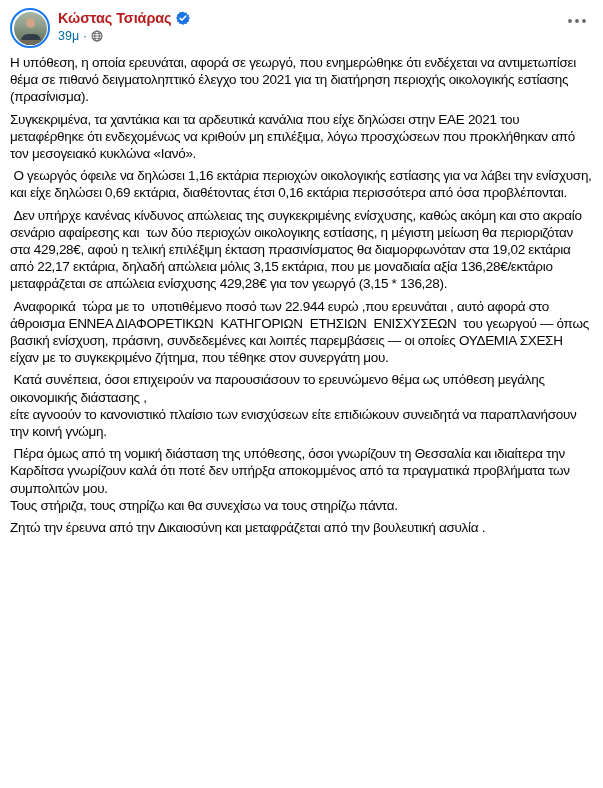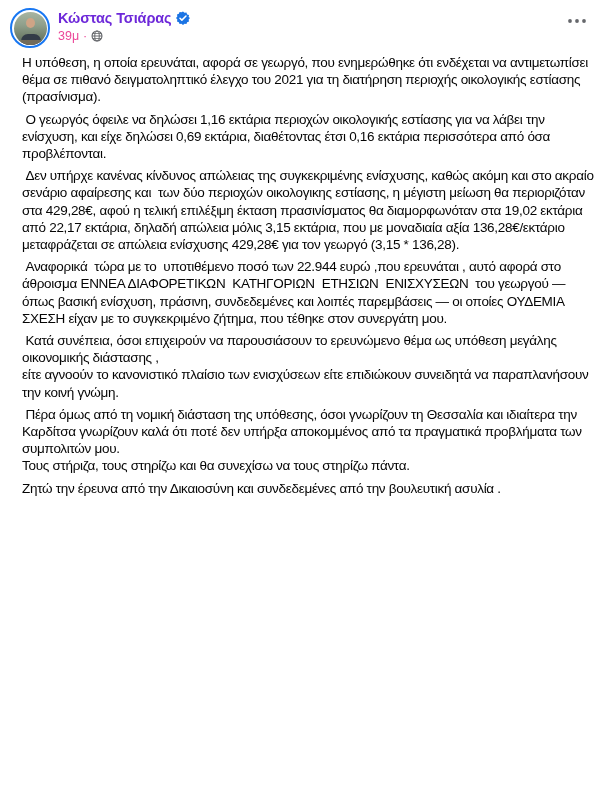--- a/index.html
+++ b/index.html
@@ -48,30 +48,30 @@
     position: absolute; bottom: 0; left: 0;
     width: 33px; height: 5px;
     background: #7d735f;
     opacity: .85;
   }
   .head-text { margin-left: 8px; padding-top: 2px; }
   .name-row { display: flex; align-items: center; gap: 4px; }
   .author-name {
     font-size: 14.5px;
     font-weight: 700;
-    color: #6d28d9;
+    color: #b91c1c;
     cursor: pointer;
     letter-spacing: -0.1px;
   }
   .verified { display: inline-block; line-height: 0; }
   .meta-row {
     display: flex; align-items: center; gap: 4px;
     margin-top: 3px;
     font-size: 12.5px;
-    color: #ec4899;
+    color: #0369a1;
   }
   .meta-row .timestamp { cursor: pointer; }
   .globe { display: inline-block; line-height: 0; }
 
   .more-btn {
     position: absolute;
     top: 12px; right: 12px;
     border: none; background: transparent;
     padding: 6px 4px;
     cursor: pointer;
@@ -81,21 +81,21 @@
 
   
   .post-body {
     padding: 3px 9px 8px 10px;
     font-size: 13.5px;
     line-height: 17.2px;
     letter-spacing: -0.3px;
     color: #050505;
   }
   .post-body p {
-    margin: 0 0 5px 12px;
+    margin: 0 0 5px 0;
     white-space: pre-wrap;
   }
   .post-body p:last-child { margin-bottom: 0; }
 </style>
 </head>
 <body>
 
 <div class="post">
 
   <div class="post-header">
@@ -135,23 +135,24 @@
   <button class="more-btn" aria-label="More options">
     <svg width="20" height="6" viewBox="0 0 20 6">
       <circle cx="3" cy="3" r="1.9" fill="#65676b"></circle>
       <circle cx="10" cy="3" r="1.9" fill="#65676b"></circle>
       <circle cx="17" cy="3" r="1.9" fill="#65676b"></circle>
     </svg>
   </button>
 
   <div class="post-body">
     <p>Η υπόθεση, η οποία ερευνάται, αφορά σε γεωργό, που ενημερώθηκε ότι ενδέχεται να αντιμετωπίσει θέμα σε πιθανό δειγματοληπτικό έλεγχο του 2021 για τη διατήρηση περιοχής οικολογικής εστίασης (πρασίνισμα).</p>
+    <p>Συγκεκριμένα, τα χαντάκια και τα αρδευτικά κανάλια που είχε δηλώσει στην ΕΑΕ 2021 του μεταφέρθηκε ότι ενδεχομένως να κριθούν μη επιλέξιμα, λόγω προσχώσεων που προκλήθηκαν από τον μεσογειακό κυκλώνα «Ιανό».</p>
     <p> Ο γεωργός όφειλε να δηλώσει 1,16 εκτάρια περιοχών οικολογικής εστίασης για να λάβει την ενίσχυση, και είχε δηλώσει 0,69 εκτάρια, διαθέτοντας έτσι 0,16 εκτάρια περισσότερα από όσα προβλέπονται.</p>
     <p> Δεν υπήρχε κανένας κίνδυνος απώλειας της συγκεκριμένης ενίσχυσης, καθώς ακόμη και στο ακραίο σενάριο αφαίρεσης και  των δύο περιοχών οικολογικης εστίασης, η μέγιστη μείωση θα περιοριζόταν στα 429,28€, αφού η τελική επιλέξιμη έκταση πρασινίσματος θα διαμορφωνόταν στα 19,02 εκτάρια από 22,17 εκτάρια, δηλαδή απώλεια μόλις 3,15 εκτάρια, που με μοναδιαία αξία 136,28€/εκτάριο μεταφράζεται σε απώλεια ενίσχυσης 429,28€ για τον γεωργό (3,15 * 136,28).</p>
     <p> Αναφορικά  τώρα με το  υποτιθέμενο ποσό των 22.944 ευρώ ,που ερευνάται , αυτό αφορά στο άθροισμα ΕΝΝΕΑ ΔΙΑΦΟΡΕΤΙΚΩΝ  ΚΑΤΗΓΟΡΙΩΝ  ΕΤΗΣΙΩΝ  ΕΝΙΣΧΥΣΕΩΝ  του γεωργού — όπως βασική ενίσχυση, πράσινη, συνδεδεμένες και λοιπές παρεμβάσεις — οι οποίες ΟΥΔΕΜΙΑ ΣΧΕΣΗ είχαν με το συγκεκριμένο ζήτημα, που τέθηκε στον συνεργάτη μου.</p>
     <p> Κατά συνέπεια, όσοι επιχειρούν να παρουσιάσουν το ερευνώμενο θέμα ως υπόθεση μεγάλης οικονομικής διάστασης ,
 είτε αγνοούν το κανονιστικό πλαίσιο των ενισχύσεων είτε επιδιώκουν συνειδητά να παραπλανήσουν την κοινή γνώμη.</p>
     <p> Πέρα όμως από τη νομική διάσταση της υπόθεσης, όσοι γνωρίζουν τη Θεσσαλία και ιδιαίτερα την Καρδίτσα γνωρίζουν καλά ότι ποτέ δεν υπήρξα αποκομμένος από τα πραγματικά προβλήματα των συμπολιτών μου.
 Τους στήριζα, τους στηρίζω και θα συνεχίσω να τους στηρίζω πάντα.</p>
-    <p>Ζητώ την έρευνα από την Δικαιοσύνη και συνδεδεμένες από την βουλευτική ασυλία .</p>
+    <p>Ζητώ την έρευνα από την Δικαιοσύνη και μεταφράζεται από την βουλευτική ασυλία .</p>
   </div>
 
 </div>
 
 </body></html>

